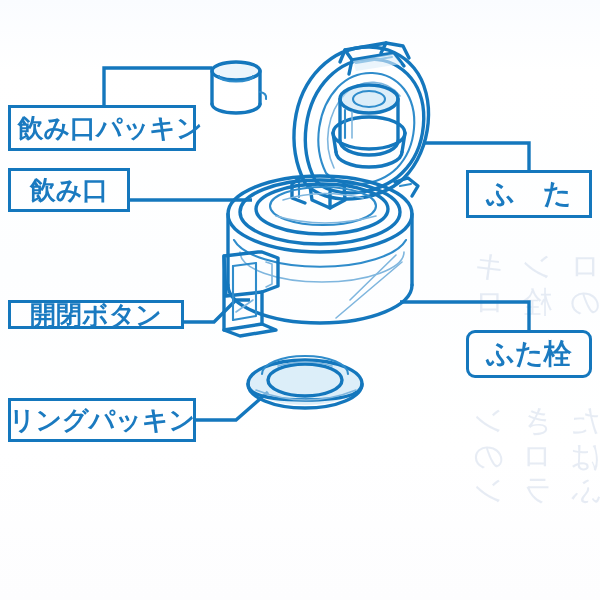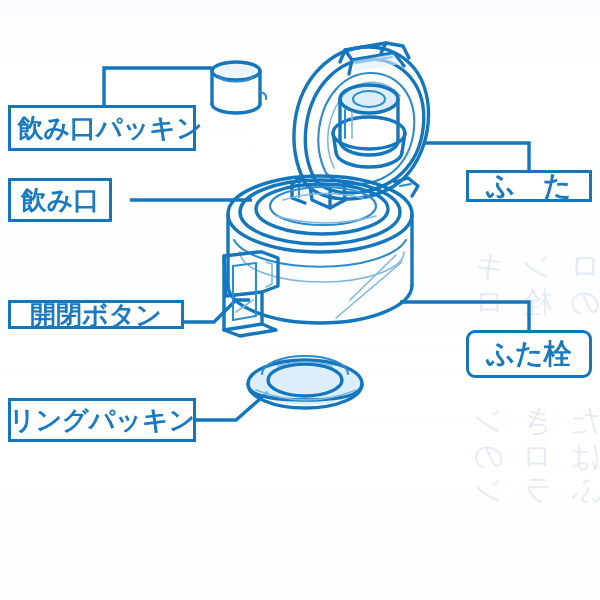--- a/index.html
+++ b/index.html
@@ -198,23 +198,23 @@
 
       <path class="ink" d="M 268 380 a 37 16 0 0 1 74 0 a 37 16 0 0 1 -74 0"></path>
       <path class="ink-t" d="M 262 374 a 43 18 0 0 1 86 0"></path>
       <path class="ink-f" d="M 256 390 q 50 20 100 0"></path>
       <path class="ink-f" d="M 278 366 q 28 -8 54 0"></path>
     </g>
   </svg>
 
   <div class="lbl" style="left:8px;top:105px;width:188px;height:46px;font-size:26px;padding-left:16px;">飲み口パッキン</div>
 
-  <div class="lbl" style="left:8px;top:178px;width:104px;height:44px;font-size:26px;">飲み口</div>
+  <div class="lbl" style="left:8px;top:168px;width:122px;height:44px;font-size:26px;">飲み口</div>
 
   <div class="lbl" style="left:8px;top:300px;width:176px;height:29px;font-size:26px;">開閉ボタン</div>
 
   <div class="lbl" style="left:8px;top:398px;width:188px;height:44px;font-size:26px;">リングパッキン</div>
 
-  <div class="lbl" style="left:466px;top:170px;width:126px;height:32px;font-size:28px;">ふ　た</div>
+  <div class="lbl" style="left:466px;top:170px;width:126px;height:48px;font-size:28px;">ふ　た</div>
 
   <div class="lbl" style="left:466px;top:330px;width:126px;height:48px;font-size:28px;border-radius:9px;">ふた栓</div>
 
 </div>
 
 </body></html>

